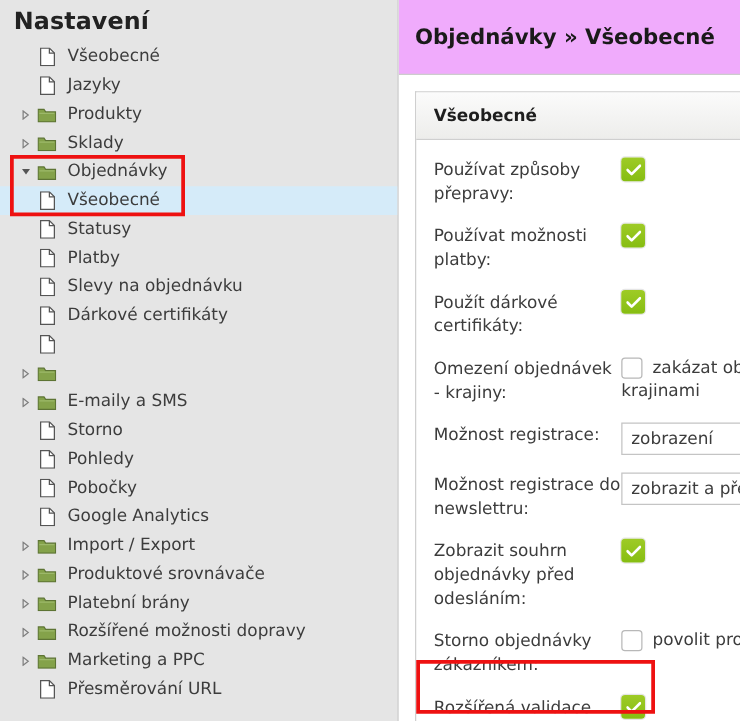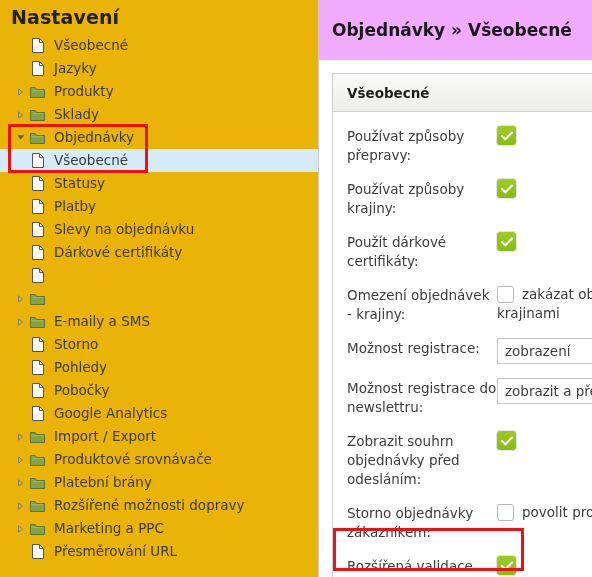--- a/index.html
+++ b/index.html
@@ -21,21 +21,21 @@
     height: 577px;
     display: flex;
     overflow: hidden;
   }
 
   
   .sidebar {
     position: relative;
     width: 319px;
     height: 577px;
-    background: #eab308;
+    background: #e5e5e5;
     border-right: 1px solid #c9c9c9;
     box-sizing: border-box;
     overflow: hidden;
   }
   .sidebar-title {
     font-size: 19px;
     font-weight: bold;
     color: #222222;
     padding: 6px 0 6px 11px;
     letter-spacing: 0.1px;
@@ -504,21 +504,21 @@
       <div class="panel-body" id="form-body">
           <div class="form-row">
             <div class="form-label">Používat způsoby přepravy:</div>
             <div class="form-control"><span class="chk-on">
                 <svg width="12" height="10" viewBox="0 0 12 10">
                   <path d="M1 5 L4.3 8.3 L11 1.6" fill="none" stroke="#ffffff" stroke-width="2.1" stroke-linecap="round" stroke-linejoin="round"></path>
                 </svg>
               </span></div>
           </div>
           <div class="form-row">
-            <div class="form-label">Používat způsoby krajiny:</div>
+            <div class="form-label">Používat možnosti platby:</div>
             <div class="form-control"><span class="chk-on">
                 <svg width="12" height="10" viewBox="0 0 12 10">
                   <path d="M1 5 L4.3 8.3 L11 1.6" fill="none" stroke="#ffffff" stroke-width="2.1" stroke-linecap="round" stroke-linejoin="round"></path>
                 </svg>
               </span></div>
           </div>
           <div class="form-row">
             <div class="form-label">Použít dárkové certifikáty:</div>
             <div class="form-control"><span class="chk-on">
                 <svg width="12" height="10" viewBox="0 0 12 10">

